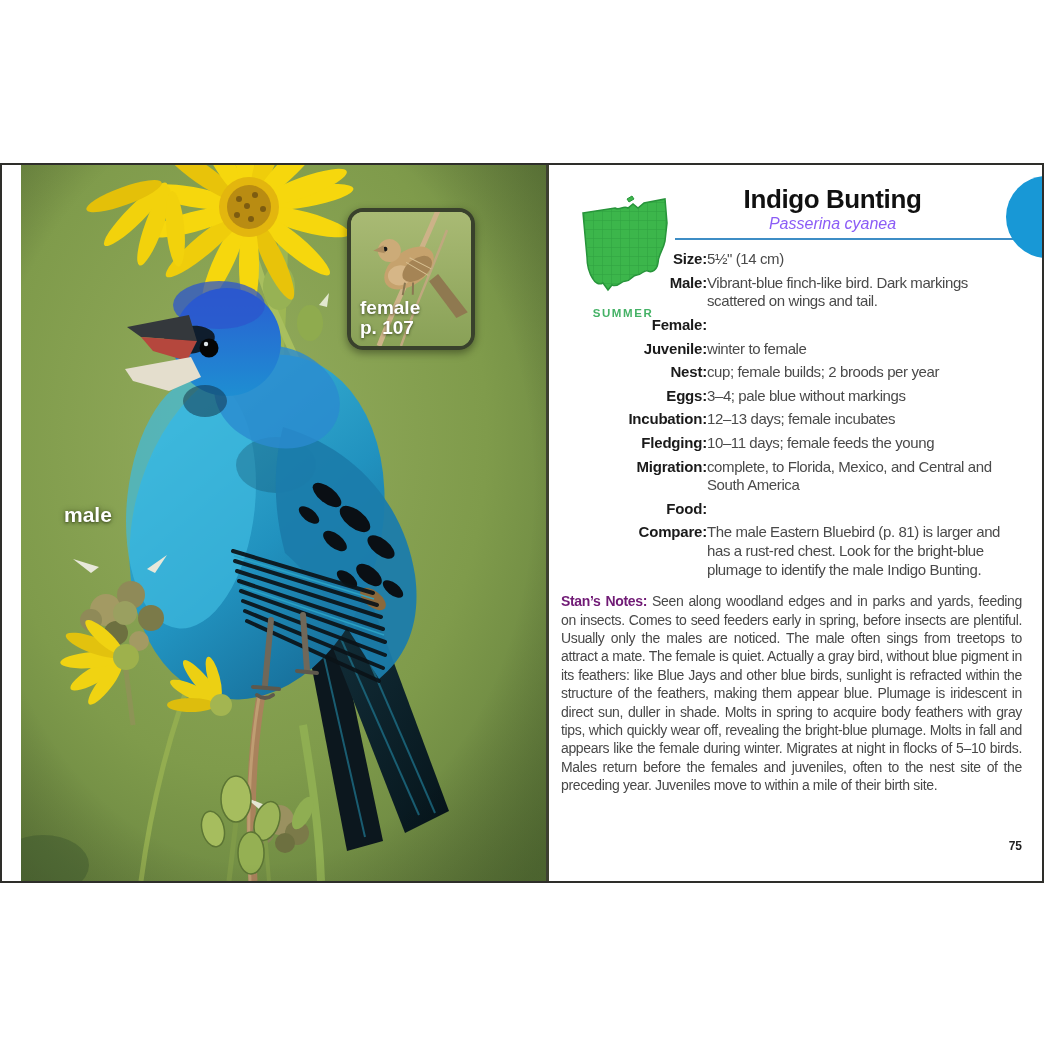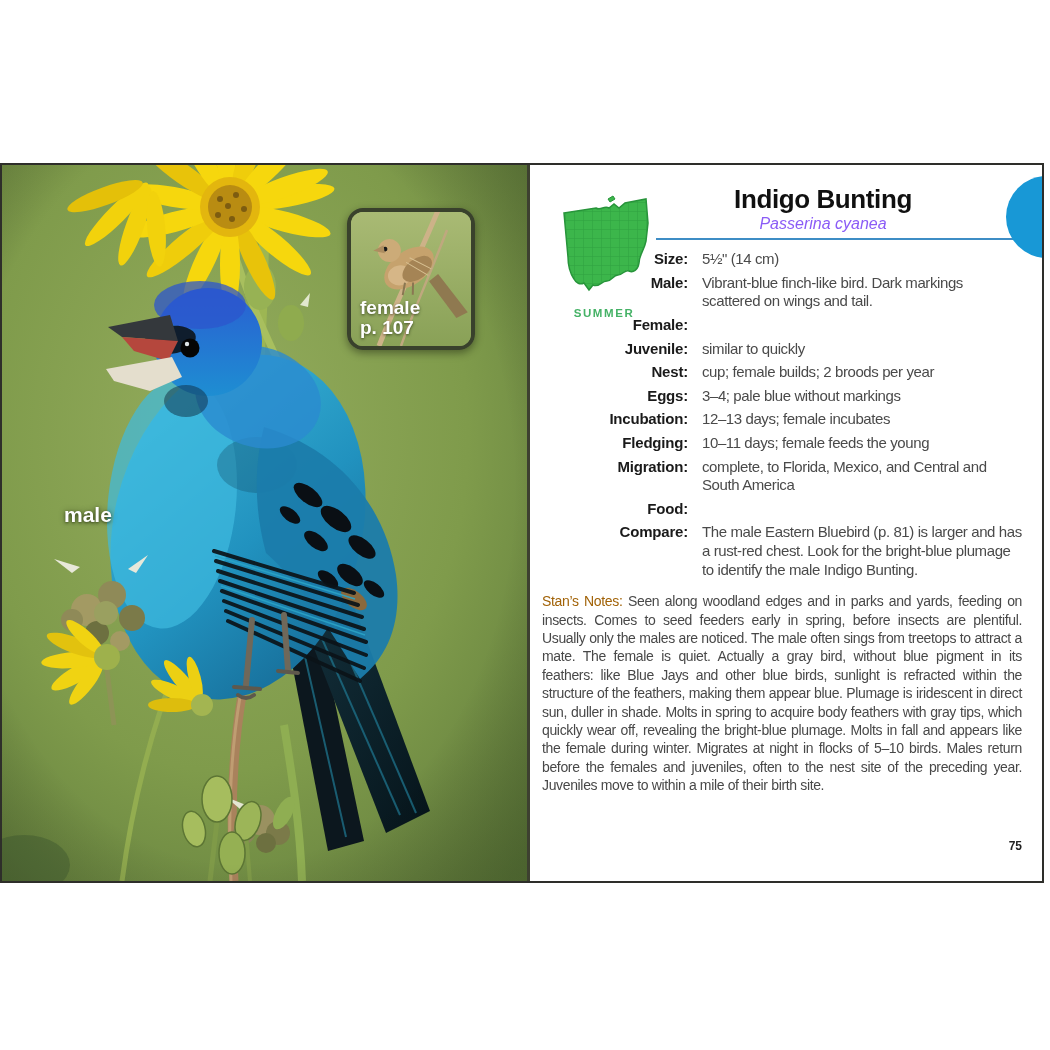--- a/index.html
+++ b/index.html
@@ -1,21 +1,21 @@
 <!DOCTYPE html>
 <html><head>
 <meta charset="utf-8">
 <style>
   html,body{margin:0;padding:0;width:1050px;height:1050px;background:#ffffff;overflow:hidden;
     font-family:"Liberation Sans",sans-serif;}
   .canvas{position:relative;width:1050px;height:1050px;background:#ffffff;}
   .book-page{position:absolute;top:163px;left:0;width:1044px;height:720px;box-sizing:border-box;
     border:2px solid #2e2e2a;display:flex;overflow:hidden;background:#fff;}
   
-  .photo-pane{position:relative;width:525px;flex:0 0 525px;border-right:3px solid #3d4030;overflow:hidden;}
+  .photo-pane{position:relative;width:525px;flex:0 0 525px;border-right:3px solid #3d4030;overflow:hidden;padding-left:19px;}
   .photo-pane svg{display:block;}
   .male-label{position:absolute;left:62px;top:338px;color:#fff;font-weight:bold;font-size:21px;
     text-shadow:0 1px 3px rgba(20,30,5,.65),0 0 6px rgba(20,30,5,.4);}
   .inset{position:absolute;left:345px;top:43px;width:128px;height:142px;box-sizing:border-box;
     border:4px solid #39412c;border-radius:16px;overflow:hidden;
     box-shadow:0 3px 9px rgba(0,0,0,.4);background:linear-gradient(#a9ba74,#89a157);}
   .inset svg{display:block;}
   .inset-caption{position:absolute;left:9px;bottom:7px;color:#fff;font-weight:bold;font-size:19px;
     line-height:1.08;text-shadow:0 1px 3px rgba(20,30,5,.7);}
   .inset-caption span{display:block;}
@@ -23,27 +23,27 @@
   .text-pane{position:relative;flex:1 1 auto;background:#fff;box-sizing:border-box;padding:0 20px 0 0;}
   .range-map-block{position:absolute;left:24px;top:28px;width:100px;text-align:center;}
   .season{margin-top:6px;font-size:11.5px;font-weight:bold;letter-spacing:1.6px;color:#45b266;}
   .title-wrap{margin:21px 56px 0 150px;text-align:center;}
   .title-wrap h1{margin:0;font-size:26px;line-height:1.05;letter-spacing:-0.4px;color:#101010;}
   .sci{margin-top:2px;font-size:16px;font-style:italic;color:#8b5cf6;}
   .rule{position:absolute;left:126px;right:0;top:73px;height:2px;background:#3e8dc5;}
   .tab-circle{position:absolute;top:11px;right:-46px;width:82px;height:82px;border-radius:50%;
     background:#1898d6;}
   .fields{margin:17px 0 0 0;}
-  .frow{display:grid;grid-template-columns:158px 1fr;column-gap:14px;margin-bottom:5px;}
+  .frow{display:grid;grid-template-columns:158px 1fr;column-gap:0;margin-bottom:5px;}
   .flabel{text-align:right;font-weight:bold;font-size:15px;letter-spacing:-0.2px;color:#1a1a1a;
     line-height:1.24;}
   .fvalue{font-size:15px;letter-spacing:-0.4px;color:#4a4a4a;line-height:1.24;}
   .notes{margin:13px 0 0 12px;font-size:14px;letter-spacing:-0.35px;line-height:18.4px;
     color:#484848;text-align:justify;}
-  .notes-label{font-weight:normal;color:#a16207;}
+  .notes-label{font-weight:bold;color:#701a75;}
   .pagenum{position:absolute;right:20px;bottom:28px;font-size:12px;font-weight:bold;color:#222;}
 </style>
 </head>
 <body>
 
 <div class="canvas">
   <div class="book-page">
 
     <div class="photo-pane">
       <svg viewBox="0 0 525 716" width="525" height="716" xmlns="http://www.w3.org/2000/svg">
@@ -308,21 +308,21 @@
         </div>
         <div class="frow">
           <div class="flabel">Male:</div>
           <div class="fvalue">Vibrant-blue finch-like bird. Dark markings scattered on wings and tail.</div>
         </div>
         <div class="frow">
           <div class="flabel">Female:</div>
         </div>
         <div class="frow">
           <div class="flabel">Juvenile:</div>
-          <div class="fvalue">similar to quickly</div>
+          <div class="fvalue">winter to female</div>
         </div>
         <div class="frow">
           <div class="flabel">Nest:</div>
           <div class="fvalue">cup; female builds; 2 broods per year</div>
         </div>
         <div class="frow">
           <div class="flabel">Eggs:</div>
           <div class="fvalue">3–4; pale blue without markings</div>
         </div>
         <div class="frow">

